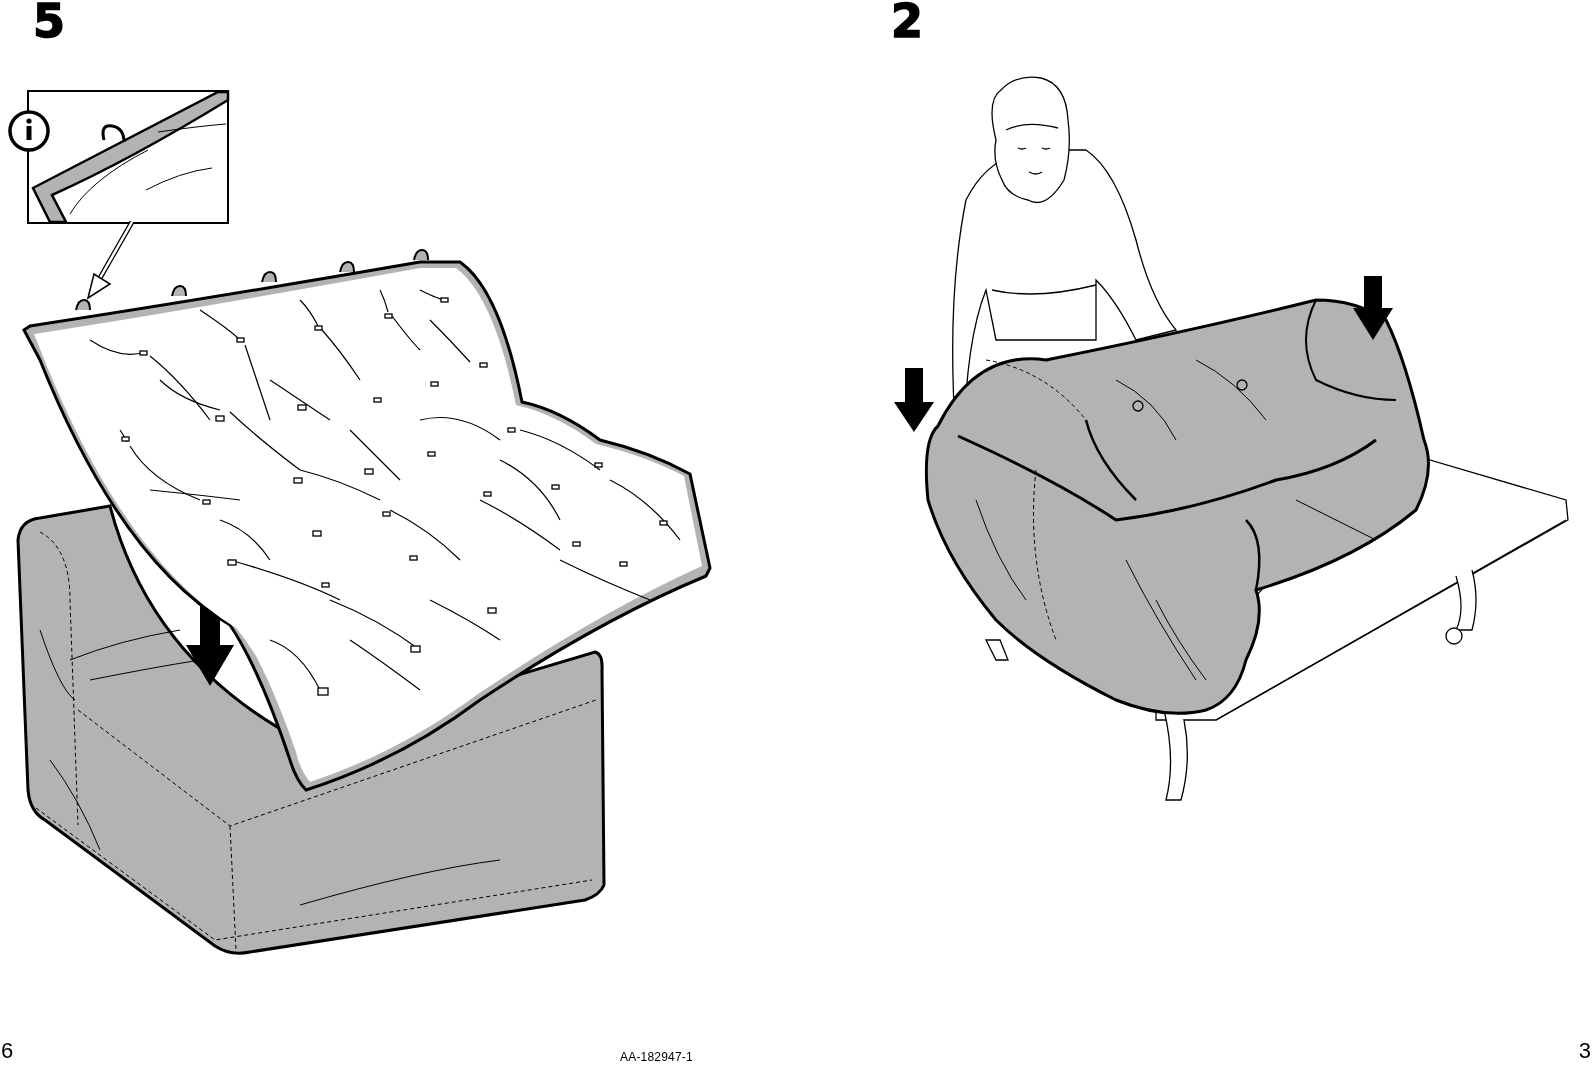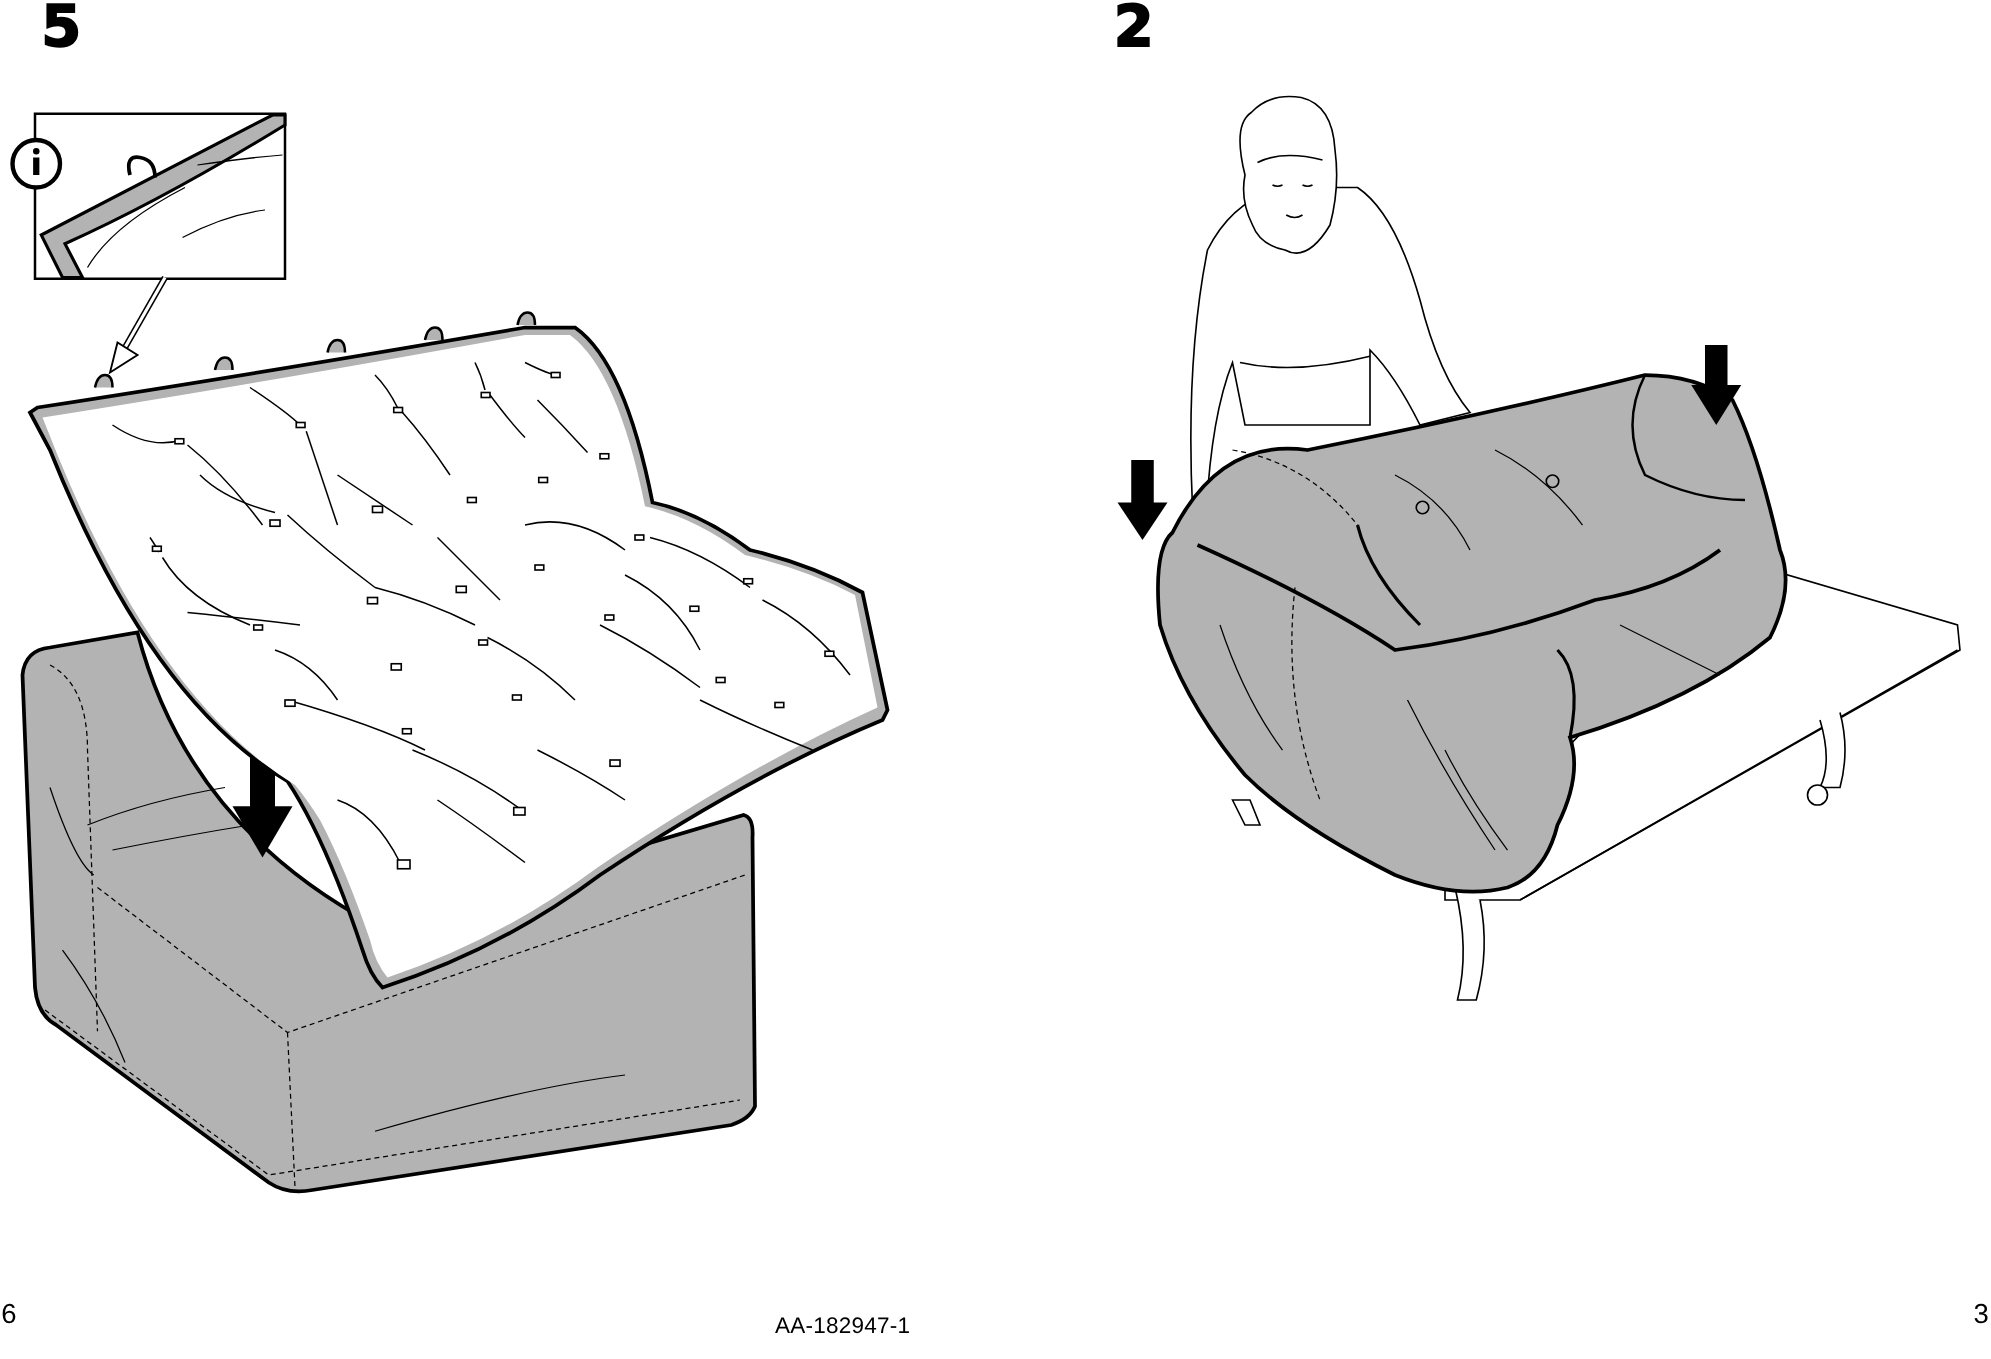--- a/index.html
+++ b/index.html
@@ -6,21 +6,21 @@
     body { width: 1593px; height: 1087px; position: relative; overflow: hidden; font-family: "DejaVu Sans", sans-serif; color: #000; }
     .page { position: absolute; top: 0; height: 1087px; }
     .page-left { left: 0; width: 796px; }
     .page-right { left: 796px; width: 797px; }
     .step-number { position: absolute; top: -2px; font-family: "DejaVu Sans", sans-serif; font-weight: 900; font-size: 46px; line-height: 1; letter-spacing: -1px; -webkit-text-stroke: 1.5px #000; }
     .step-left { left: 33px; }
     .step-right { left: 95px; }
     .page-num { position: absolute; top: 1040px; font-family: "Liberation Sans", sans-serif; font-size: 22px; line-height: 1; }
     .page-num-left { left: 1px; }
     .page-num-right { right: 2px; }
-    .doc-code { position: absolute; left: 620px; top: 1050px; font-family: "Liberation Sans", sans-serif; font-size: 18px; letter-spacing: 0.2px; }
+    .doc-code { position: absolute; left: 620px; top: 1050px; font-family: "Liberation Sans", sans-serif; font-size: 12px; letter-spacing: 0.2px; }
     svg { position: absolute; left: 0; top: 0; }
   </style>
 </head>
 <body>
 
 <div class="page page-left">
   <div class="step-number step-left">5</div>
 
   <svg width="796" height="1087" viewBox="0 0 796 1087">
 

